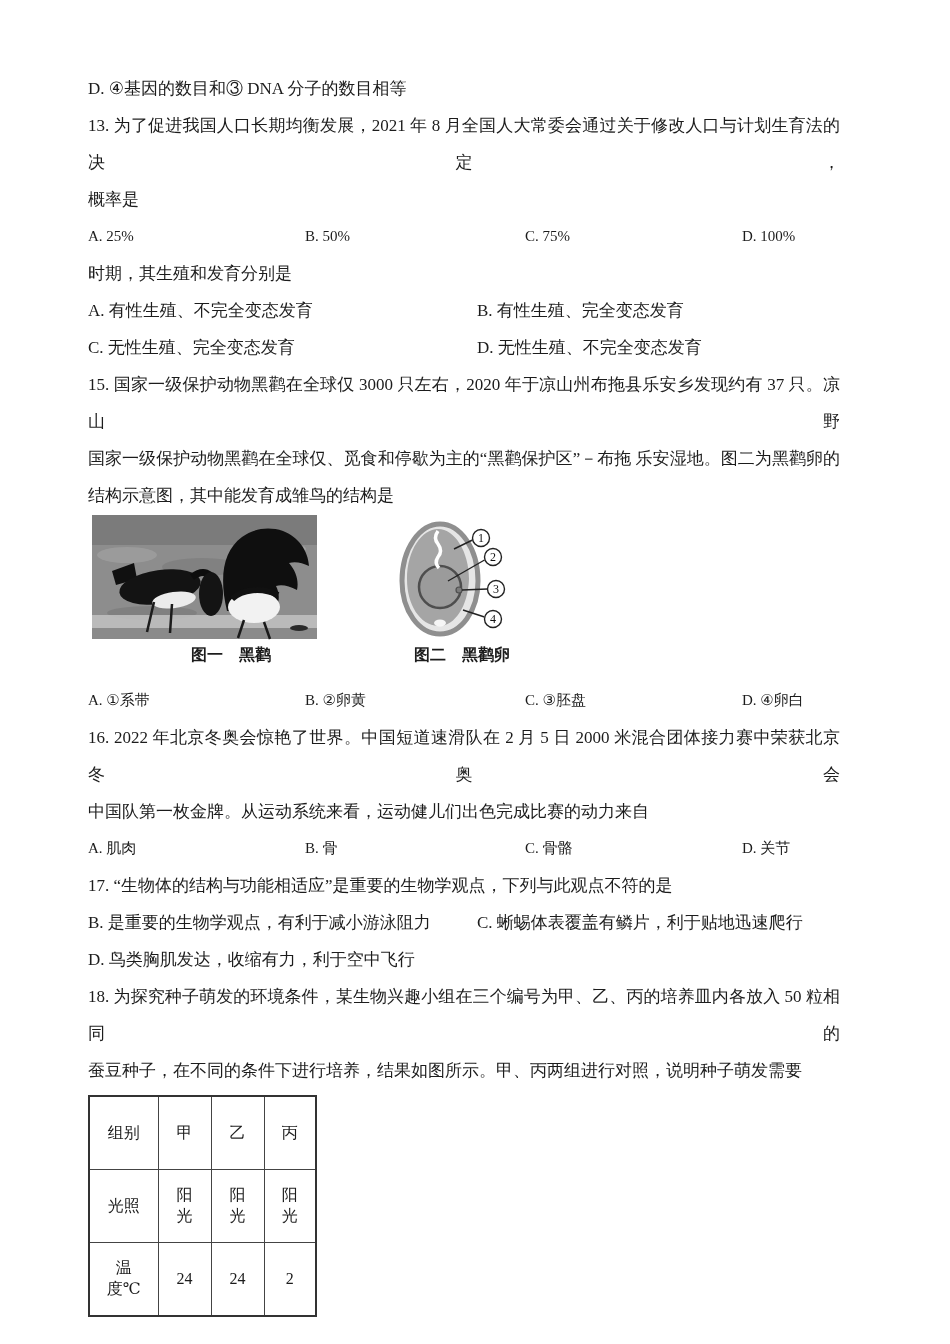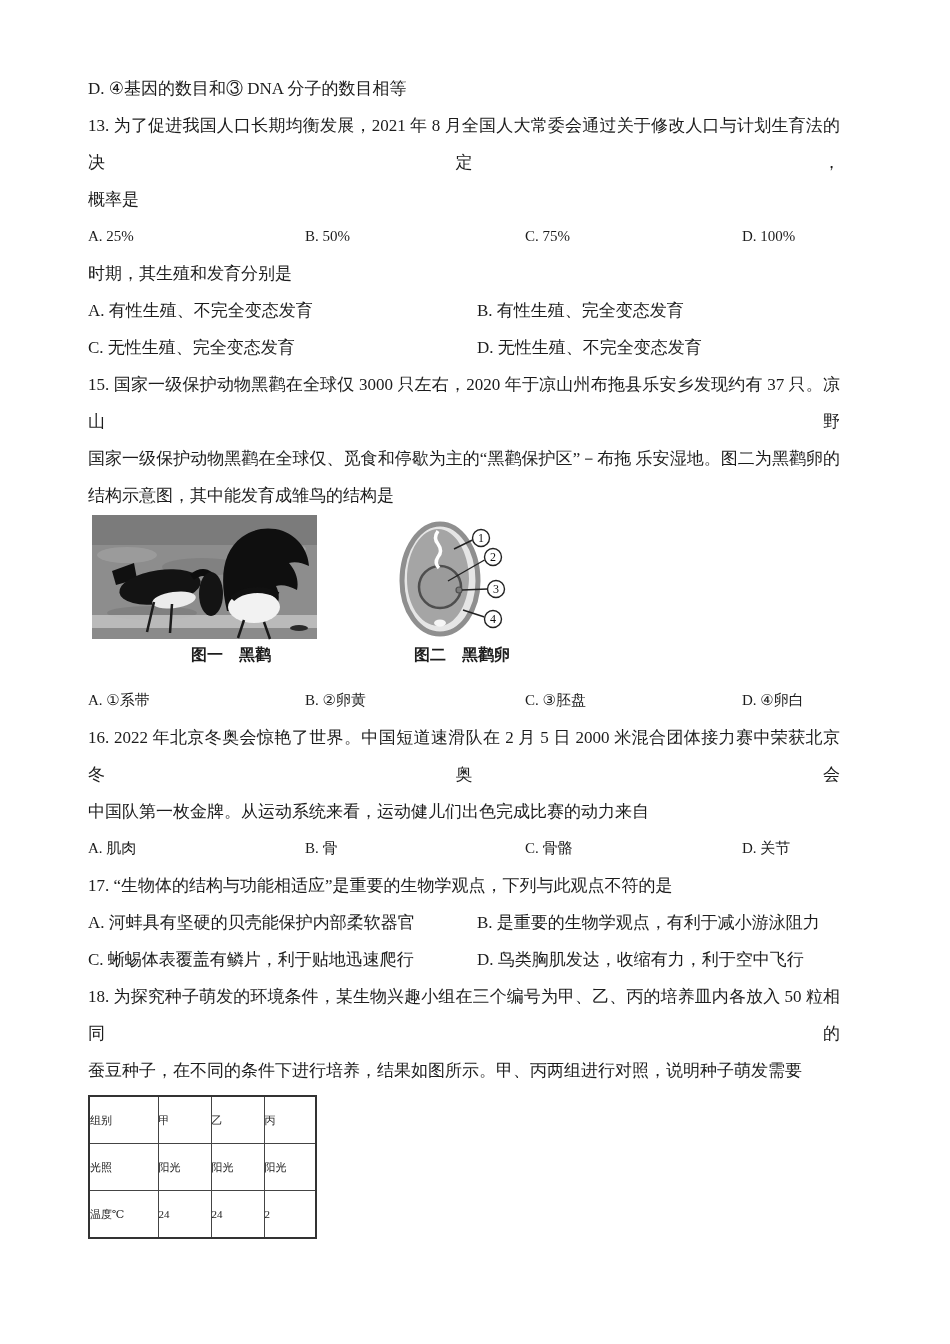--- a/index.html
+++ b/index.html
@@ -15,22 +15,22 @@
   .opts2{display:grid;grid-template-columns:389px auto;font-size:17px;line-height:37px;}
   .figures{display:flex;align-items:flex-start;margin-left:4px;margin-top:1px;}
   .fig{display:flex;flex-direction:column;}
   .fig-egg{margin-left:75px;}
   .figcap{font-weight:bold;font-size:16px;line-height:26px;text-align:right;}
   .figcap-bird{width:225px;margin-left:-46px;}
   .figcap-egg{width:118px;}
   .opts-after-fig{margin-top:14px;}
   table.exp{border-collapse:collapse;margin:6px 0 0 0;border:2px solid #333;}
   table.exp td{
-    border:1px solid #444;vertical-align:middle;
-    font-size:11px;height:46px;padding:0;
+    border:1px solid #444;text-align:center;vertical-align:middle;
+    font-size:16px;height:46px;padding:13px;
   }
   .c0{width:69px}.c1{width:53px}.c2{width:53px}.c3{width:52px}
   svg text{font-family:"Liberation Serif","DejaVu Serif",serif;}
 </style>
 </head>
 <body>
 
 <div class="page">
 
   <div class="line">D. ④基因的数目和③ DNA 分子的数目相等</div>
@@ -146,21 +146,20 @@
       <span>A. 肌肉</span>
       <span>B. 骨</span>
       <span>C. 骨骼</span>
       <span>D. 关节</span>
     </div>
   </div>
 
   <div>
     <div class="line">17. “生物体的结构与功能相适应”是重要的生物学观点，下列与此观点不符的是</div>
     <div class="opts2">
-      <span>A. 河蚌具有坚硬的贝壳能保护内部柔软器官</span>
       <span>B. 是重要的生物学观点，有利于减小游泳阻力</span>
       <span>C. 蜥蜴体表覆盖有鳞片，利于贴地迅速爬行</span>
       <span>D. 鸟类胸肌发达，收缩有力，利于空中飞行</span>
     </div>
   </div>
 
   <div>
     <div class="line fill">18. 为探究种子萌发的环境条件，某生物兴趣小组在三个编号为甲、乙、丙的培养皿内各放入 50 粒相同的</div>
     <div class="line">蚕豆种子，在不同的条件下进行培养，结果如图所示。甲、丙两组进行对照，说明种子萌发需要</div>
 

